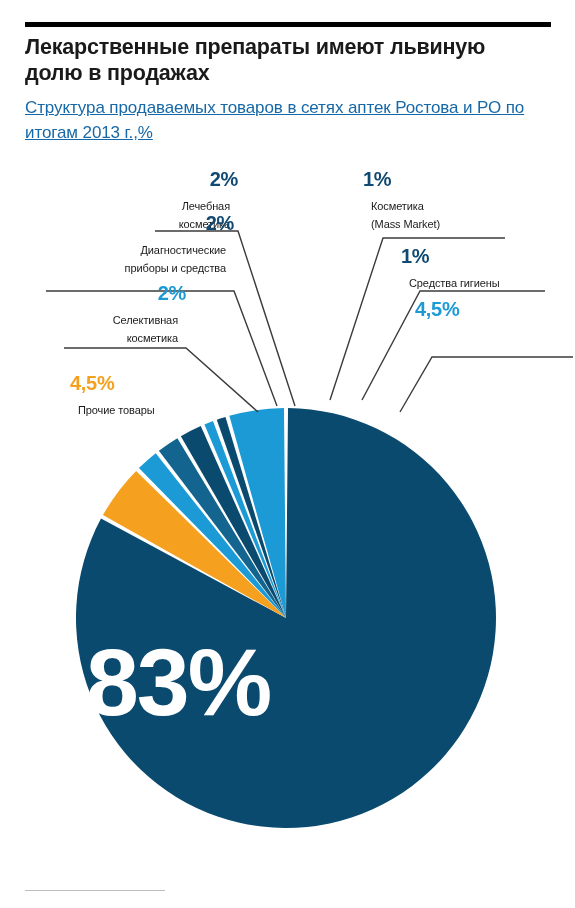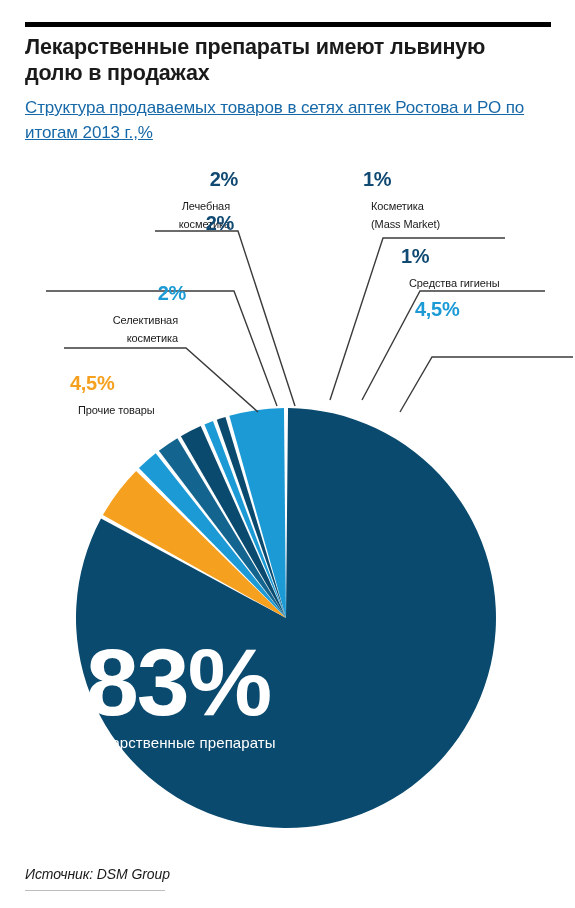--- a/index.html
+++ b/index.html
@@ -171,20 +171,21 @@
     </svg>
   </div>
 
   <div class="callout right-align" style="left:96px; top:168px; width:142px;">
     <p class="pct navy">2%</p>
     <p class="cap">Лечебная<br>косметика</p>
   </div>
 
   <div class="callout right-align" style="left:46px; top:212px; width:188px;">
     <p class="pct navy">2%</p>
+    <p class="cap">Диагностические<br>приборы и средства</p>
   </div>
 
   <div class="callout right-align" style="left:64px; top:282px; width:122px;">
     <p class="pct cyan">2%</p>
     <p class="cap">Селективная<br>косметика</p>
   </div>
 
   <div class="callout left-align" style="left:70px; top:372px; width:160px;">
     <p class="pct amber">4,5%</p>
     <p class="cap">Прочие товары</p>
@@ -199,19 +200,17 @@
     <p class="pct navy">1%</p>
     <p class="cap">Средства гигиены</p>
   </div>
 
   <div class="callout left-align" style="left:415px; top:298px; width:156px;">
     <p class="pct cyan">4,5%</p>
   </div>
 
   <div class="center-block">
     <p class="big">83%</p>
-    <p class="big-cap">Лекарственные препараты</p>
-  </div>
-
-  <div class="source">Источник: DSM Group</div>
+  </div>
+
   <div class="source-rule"></div>
 
 </div>
 
 </body></html>

